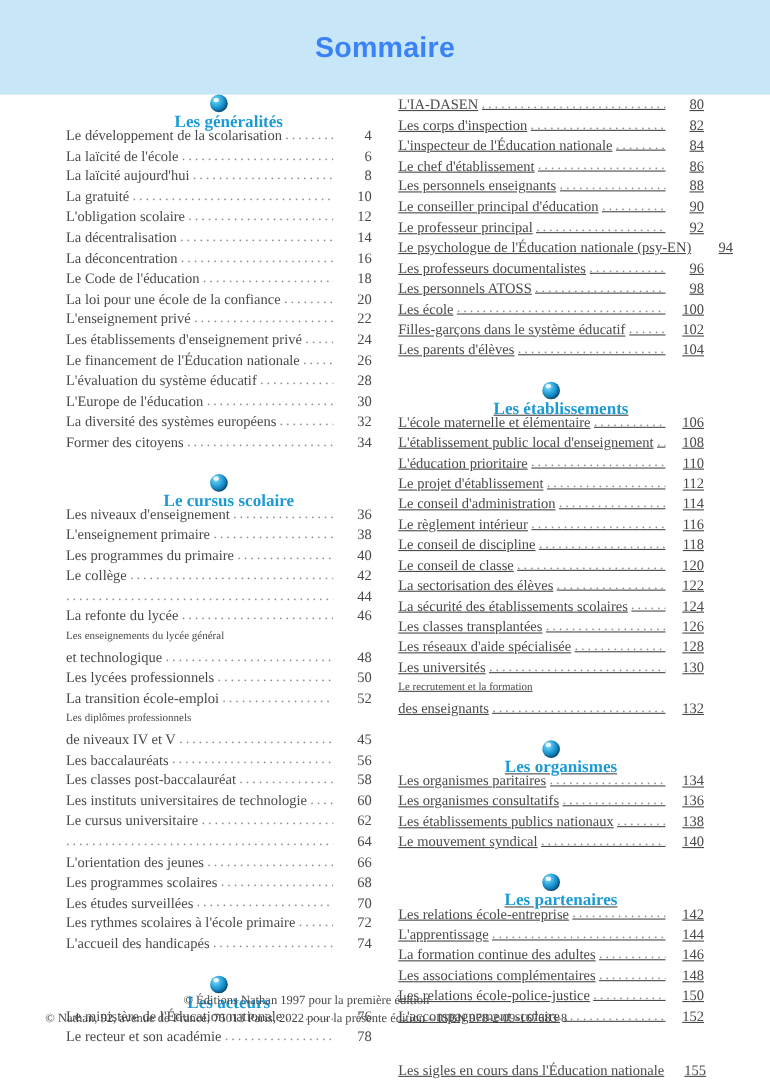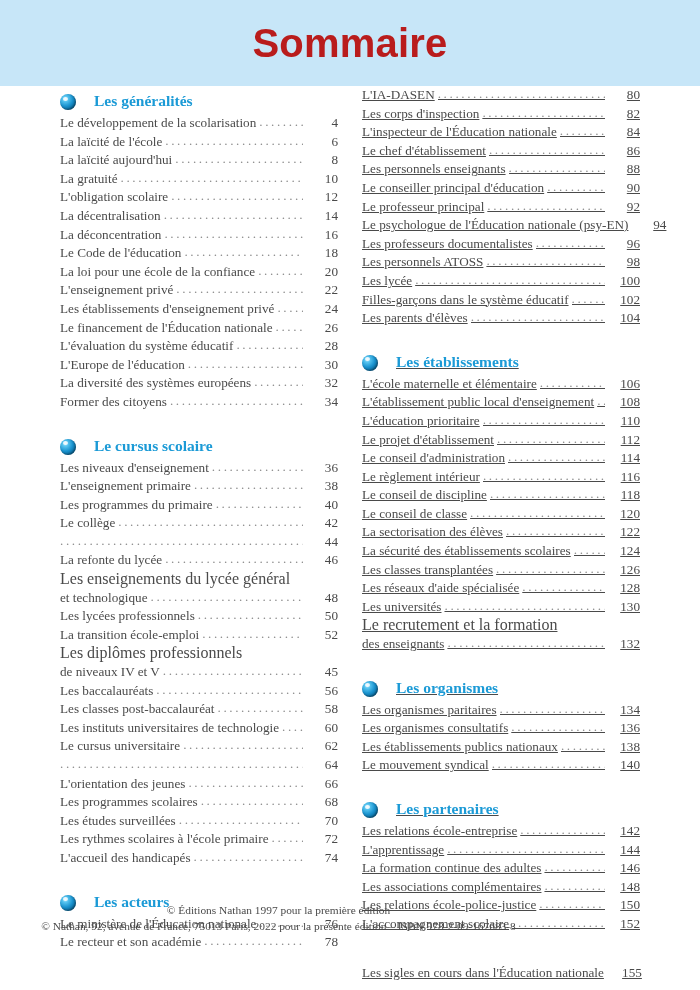--- a/index.html
+++ b/index.html
@@ -27,22 +27,22 @@
   }
   .header-title {
     position: absolute;
     left: 0;
     top: 0;
     width: 700px;
     text-align: center;
     line-height: 86px;
     font-family: "Liberation Sans", "DejaVu Sans", sans-serif;
     font-weight: bold;
-    font-size: 40px;
-    color: #b91c1c;
+    font-size: 26px;
+    color: #3b82f6;
     letter-spacing: 0.2px;
   }
 
   
   .columns {
     position: absolute;
     left: 0;
     top: 86px;
     width: 700px;
     height: 810px;
@@ -57,23 +57,24 @@
 
   
   .section {
     margin: 0;
     padding: 0;
   }
   .section + .section { margin-top: 19px; }
 
   .section-head {
     display: flex;
-    align-items: flex-end;
+    align-items: center;
     height: 24px;
     margin-bottom: 4px;
+    flex-direction: column;
   }
   .ball-icon {
     width: 16px;
     height: 16px;
     border-radius: 50%;
     flex: 0 0 16px;
     background:
       radial-gradient(circle at 33% 30%, #a9e4fb 0%, #55c3ef 18%, #1a93cf 48%, #0b6b9e 74%, #07496e 100%);
     box-shadow: inset -1px -1px 2px rgba(0,0,0,0.35);
     position: relative;
@@ -122,21 +123,21 @@
   }
   .entry-page {
     flex: 0 0 30px;
     text-align: right;
     padding-left: 5px;
   }
   .entry.no-dots .entry-dots { letter-spacing: 0; }
 
   
   .entry-cont {
-    font-size: 16px;
+    font-size: 10px;
     line-height: 18.6px;
     white-space: nowrap;
   }
 
   .spacer-sm { height: 11px; }
 
   
   .footer {
     position: absolute;
     left: 0;
@@ -411,21 +412,21 @@
           <span class="entry-label">Les professeurs documentalistes</span>
           <span class="entry-dots">..........................................................................................</span>
           <span class="entry-page">96</span>
         </div>
         <div class="entry">
           <span class="entry-label">Les personnels ATOSS</span>
           <span class="entry-dots">..........................................................................................</span>
           <span class="entry-page">98</span>
         </div>
         <div class="entry">
-          <span class="entry-label">Les lycée</span>
+          <span class="entry-label">Les école</span>
           <span class="entry-dots">..........................................................................................</span>
           <span class="entry-page">100</span>
         </div>
         <div class="entry">
           <span class="entry-label">Filles-garçons dans le système éducatif</span>
           <span class="entry-dots">..........................................................................................</span>
           <span class="entry-page">102</span>
         </div>
         <div class="entry">
           <span class="entry-label">Les parents d'élèves</span>

